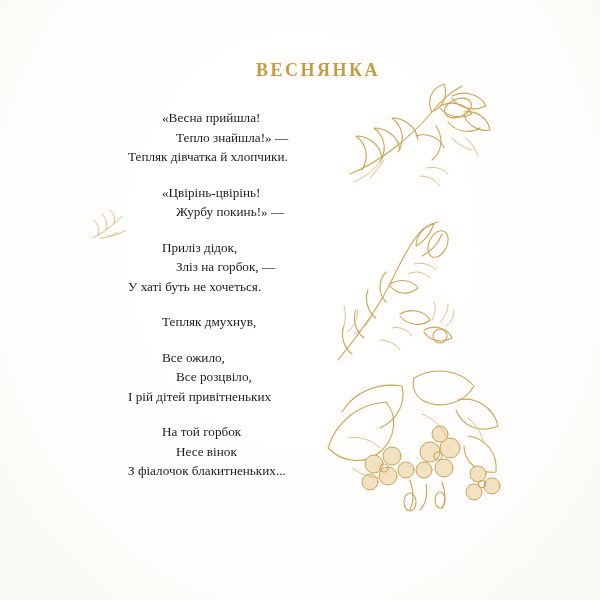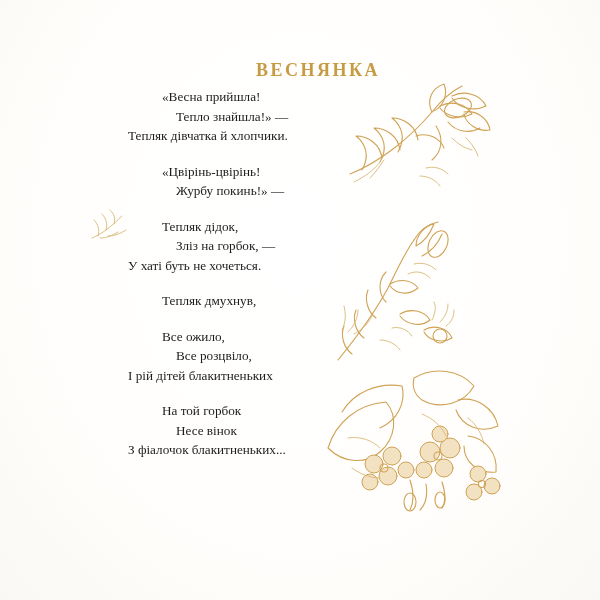--- a/index.html
+++ b/index.html
@@ -37,21 +37,21 @@
     box-sizing: border-box;
     font-family: "Liberation Serif", serif;
     font-weight: bold;
     font-size: 18px;
     letter-spacing: 2.5px;
     color: #c79b43;
   }
   #poem-body {
     position: absolute;
     left: 128px;
-    top: 87px;
+    top: 108px;
     width: 300px;
     color: #1c1c1c;
     font-size: 13.2px;
     line-height: 19.5px;
   }
   .stanza {
     margin-bottom: 16px;
   }
   .line {
     white-space: pre;
@@ -104,31 +104,31 @@
     <div class="stanza">
       <div class="line indent-1">«Весна прийшла!</div>
       <div class="line indent-2">Тепло знайшла!» —</div>
       <div class="line indent-0">Тепляк дівчатка й хлопчики.</div>
     </div>
     <div class="stanza">
       <div class="line indent-1">«Цвірінь-цвірінь!</div>
       <div class="line indent-2">Журбу покинь!» —</div>
     </div>
     <div class="stanza">
-      <div class="line indent-1">Тепляк дідок,</div>
+      <div class="line indent-1">Приліз дідок,</div>
       <div class="line indent-2">Зліз на горбок, —</div>
       <div class="line indent-0">У хаті буть не хочеться.</div>
     </div>
     <div class="stanza">
       <div class="line indent-1">Тепляк дмухнув,</div>
     </div>
     <div class="stanza">
       <div class="line indent-1">Все ожило,</div>
       <div class="line indent-2">Все розцвіло,</div>
-      <div class="line indent-0">І рій дітей блакитненьких</div>
+      <div class="line indent-0">І рій дітей привітненьких</div>
     </div>
     <div class="stanza">
       <div class="line indent-1">На той горбок</div>
       <div class="line indent-2">Несе вінок</div>
       <div class="line indent-0">З фіалочок блакитненьких...</div>
     </div>
   </div>
 
   <div class="deco" id="deco-top-right">
     <svg width="160" height="120" viewBox="0 0 160 120">

